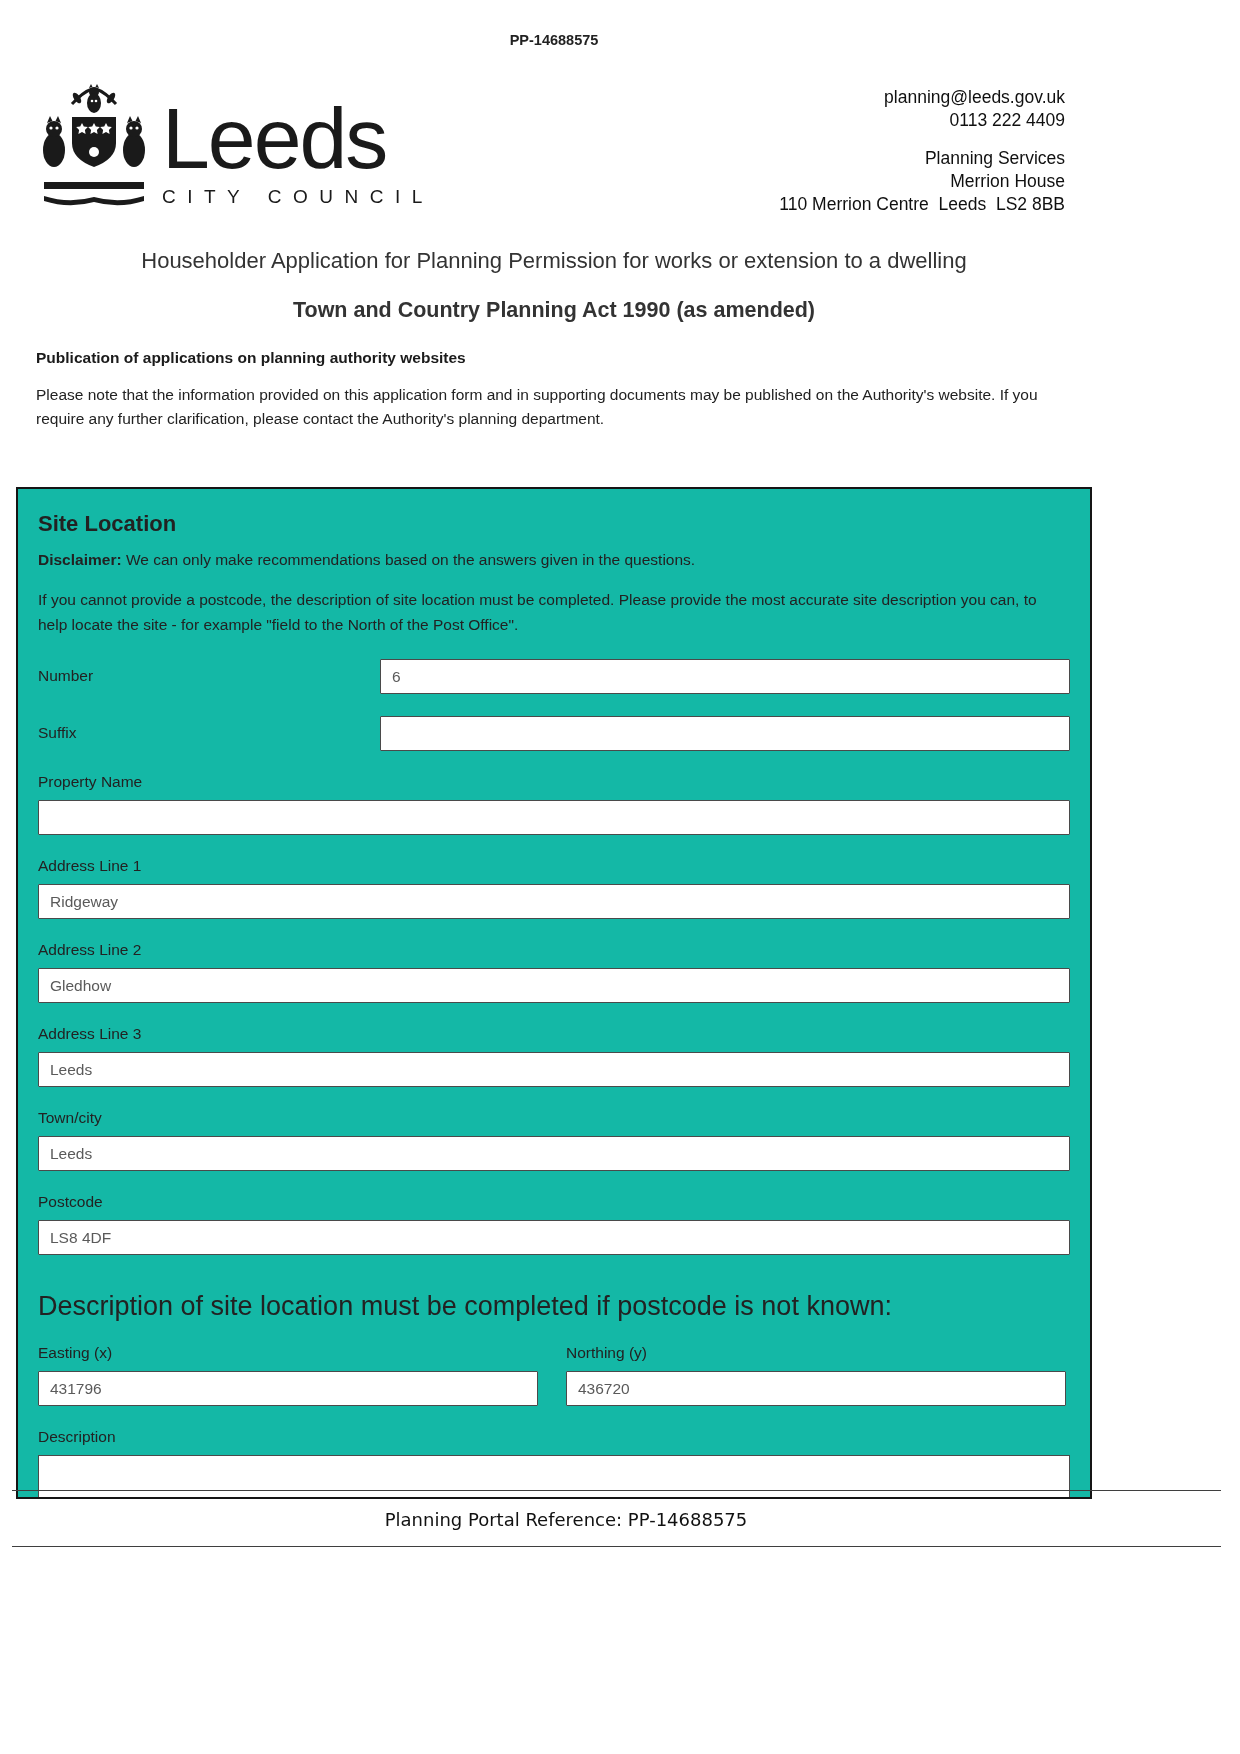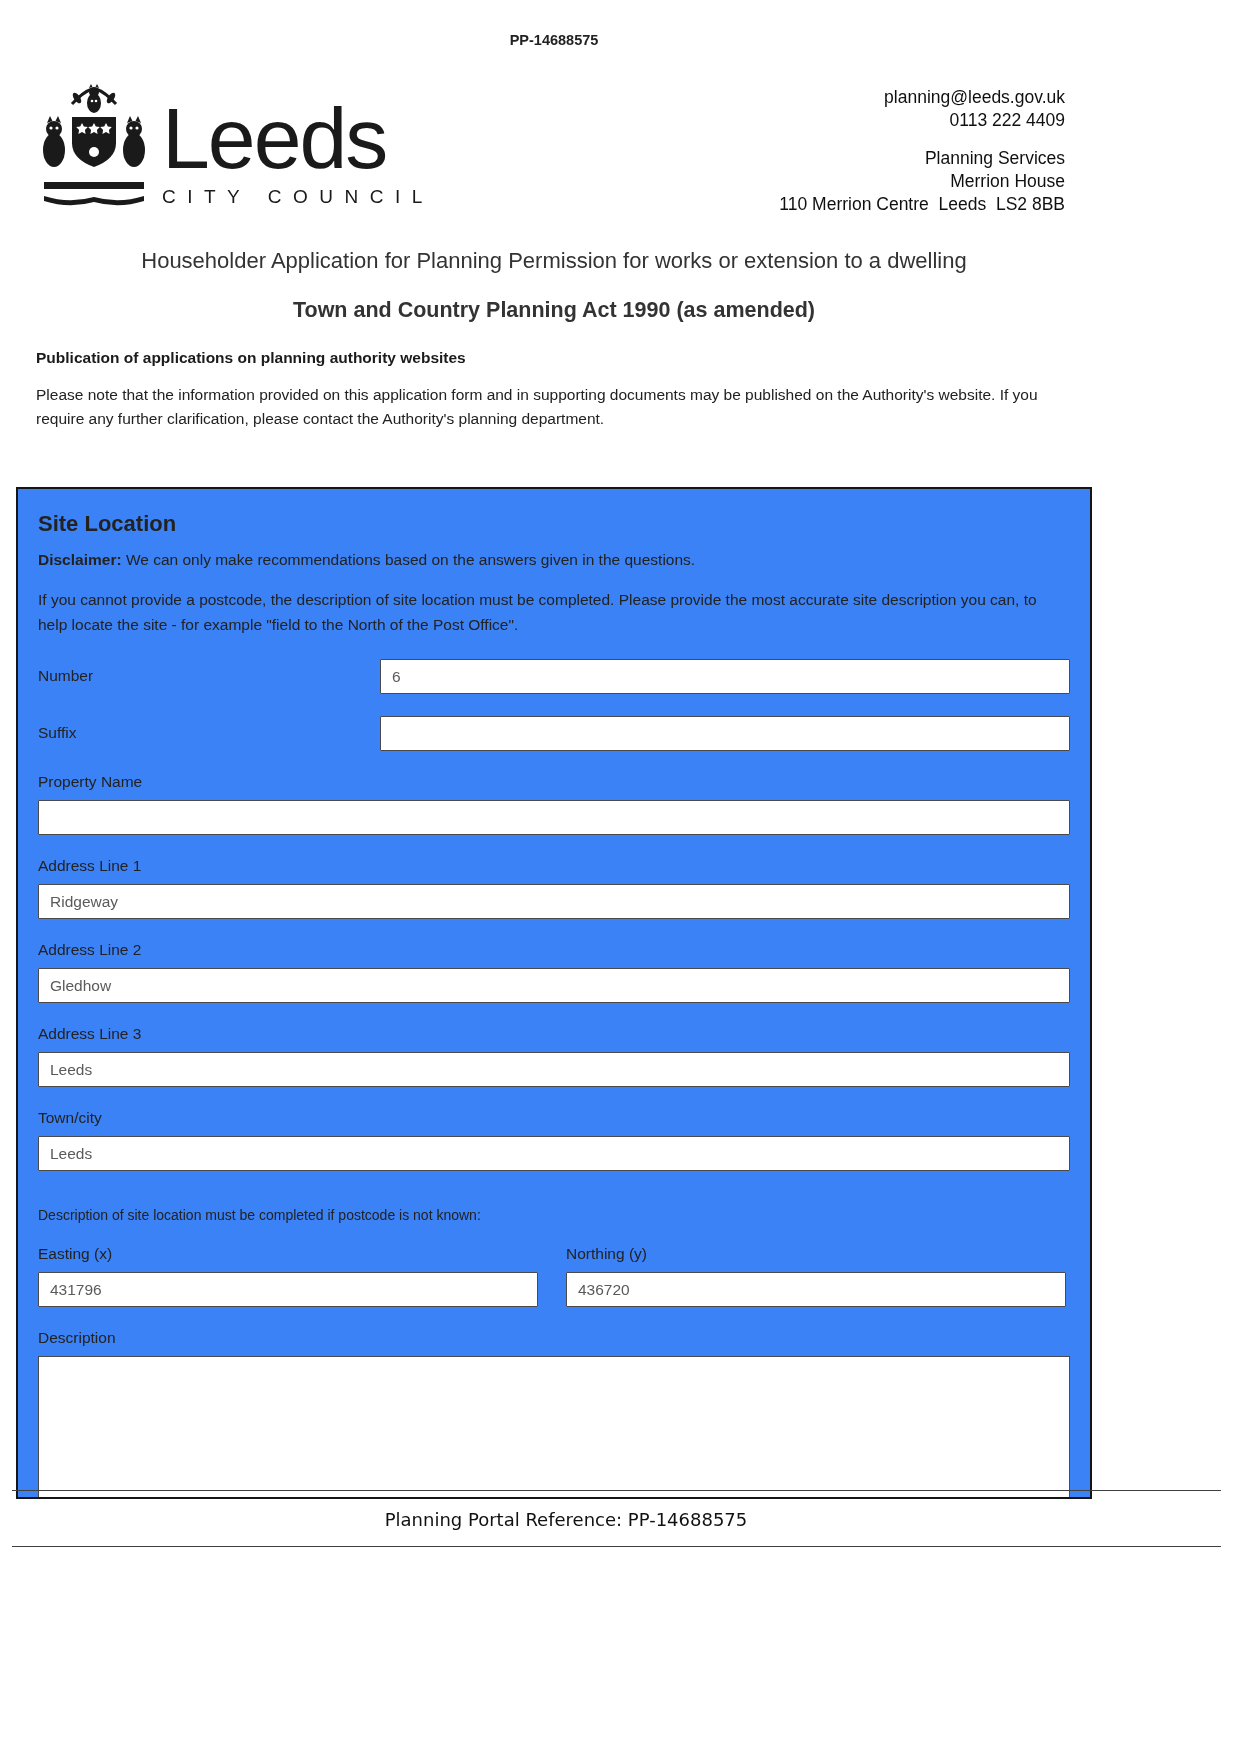--- a/index.html
+++ b/index.html
@@ -83,21 +83,21 @@
     color: #222222;
   }
 
   .section-box {
     margin: 56px 0 0 16px;
     width: 1076px;
     height: 1012px;
     border: 2px solid #151515;
     padding: 0 20px;
     overflow: hidden;
-    background: #3b82f6;
+    background: #14b8a6;
   }
   .section-title {
     margin-top: 22px;
     font-size: 22px;
     font-weight: bold;
     color: #222222;
   }
   .disclaimer {
     margin-top: 14px;
     font-size: 15.5px;
@@ -136,21 +136,21 @@
   }
   .inline-row .field-label { width: 342px; flex: 0 0 342px; align-self: flex-start; padding-top: 8px; }
   .inline-row .text-input { flex: 1; }
 
   .stacked { margin-top: 22px; }
   .stacked .field-label { display: block; }
   .stacked .text-input { margin-top: 9px; }
 
   .desc-heading {
     margin-top: 36px;
-    font-size: 14px;
+    font-size: 27px;
     font-weight: 400;
     color: #222222;
   }
 
   .coords-row { display: flex; gap: 28px; margin-top: 22px; }
   .coords-row .coord { width: 500px; flex: 0 0 500px; }
   .coords-row .text-input { margin-top: 9px; }
 
   .desc-area {
     display: block;
@@ -283,20 +283,24 @@
       <div class="stacked">
         <span class="field-label">Address Line 3</span>
         <input class="text-input" type="text" value="Leeds" style="">
       </div>
 
       <div class="stacked">
         <span class="field-label">Town/city</span>
         <input class="text-input" type="text" value="Leeds" style="">
       </div>
 
+      <div class="stacked">
+        <span class="field-label">Postcode</span>
+        <input class="text-input" type="text" value="LS8 4DF" style="">
+      </div>
 
       <div class="desc-heading">Description of site location must be completed if postcode is not known:</div>
 
       <div class="coords-row">
         <div class="coord">
           <span class="field-label">Easting (x)</span>
           <input class="text-input" type="text" value="431796" style="">
         </div>
         <div class="coord">
           <span class="field-label">Northing (y)</span>

